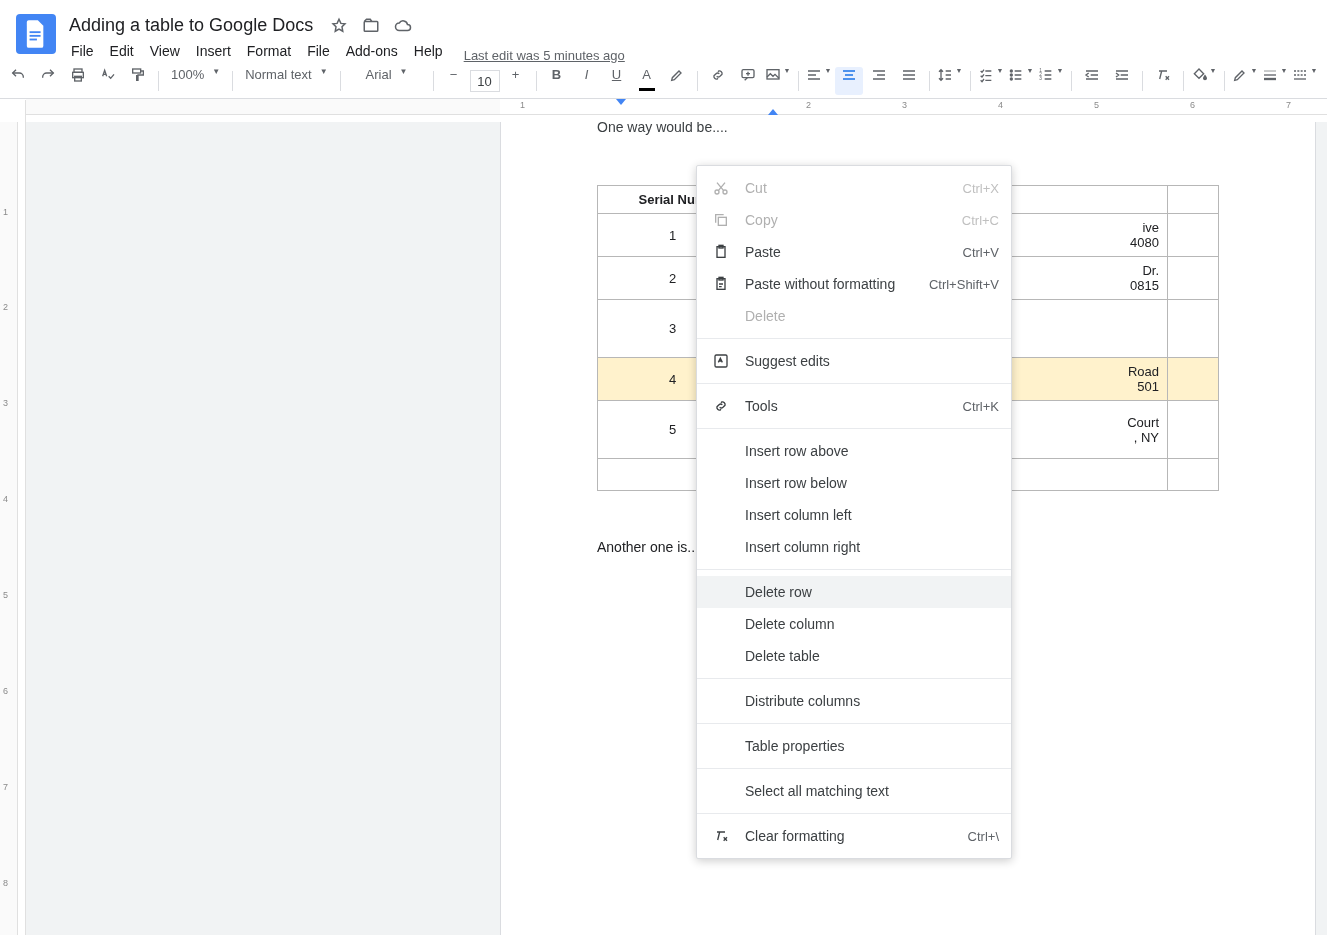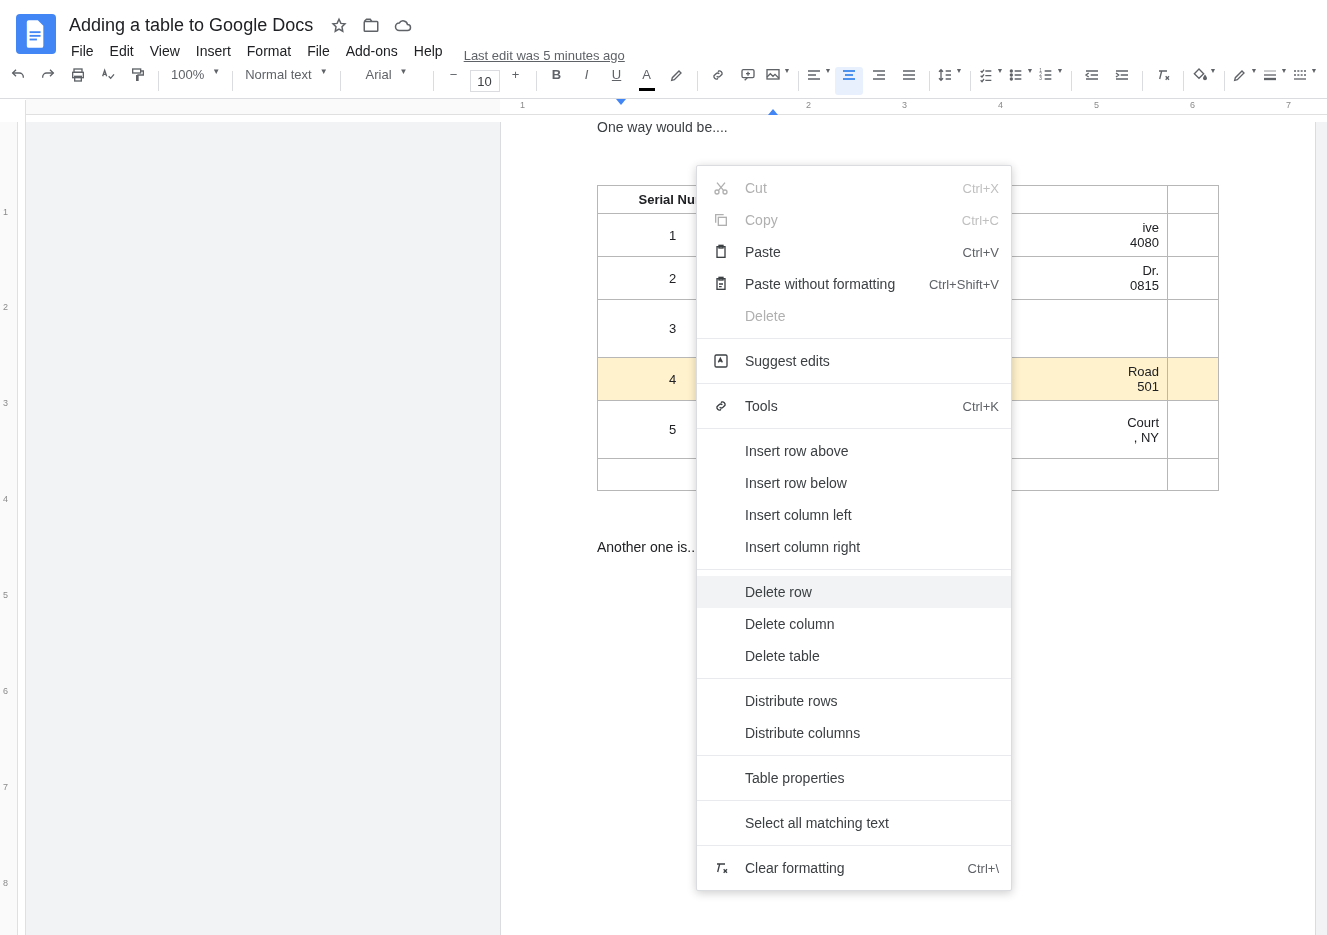--- a/index.html
+++ b/index.html
@@ -595,24 +595,20 @@
       <span class="cm-icon"></span>
       <span class="cm-label">Delete column</span>
     </div>
     <div class="cm-item noicon">
       <span class="cm-icon"></span>
       <span class="cm-label">Delete table</span>
     </div>
     <div class="cm-sep"></div>
     <div class="cm-item noicon">
       <span class="cm-icon"></span>
-      <span class="cm-label">Distribute rows</span>
-    </div>
-    <div class="cm-item noicon">
-      <span class="cm-icon"></span>
       <span class="cm-label">Distribute columns</span>
     </div>
     <div class="cm-sep"></div>
     <div class="cm-item noicon">
       <span class="cm-icon"></span>
       <span class="cm-label">Table properties</span>
     </div>
     <div class="cm-sep"></div>
     <div class="cm-item noicon">
       <span class="cm-icon"></span>

